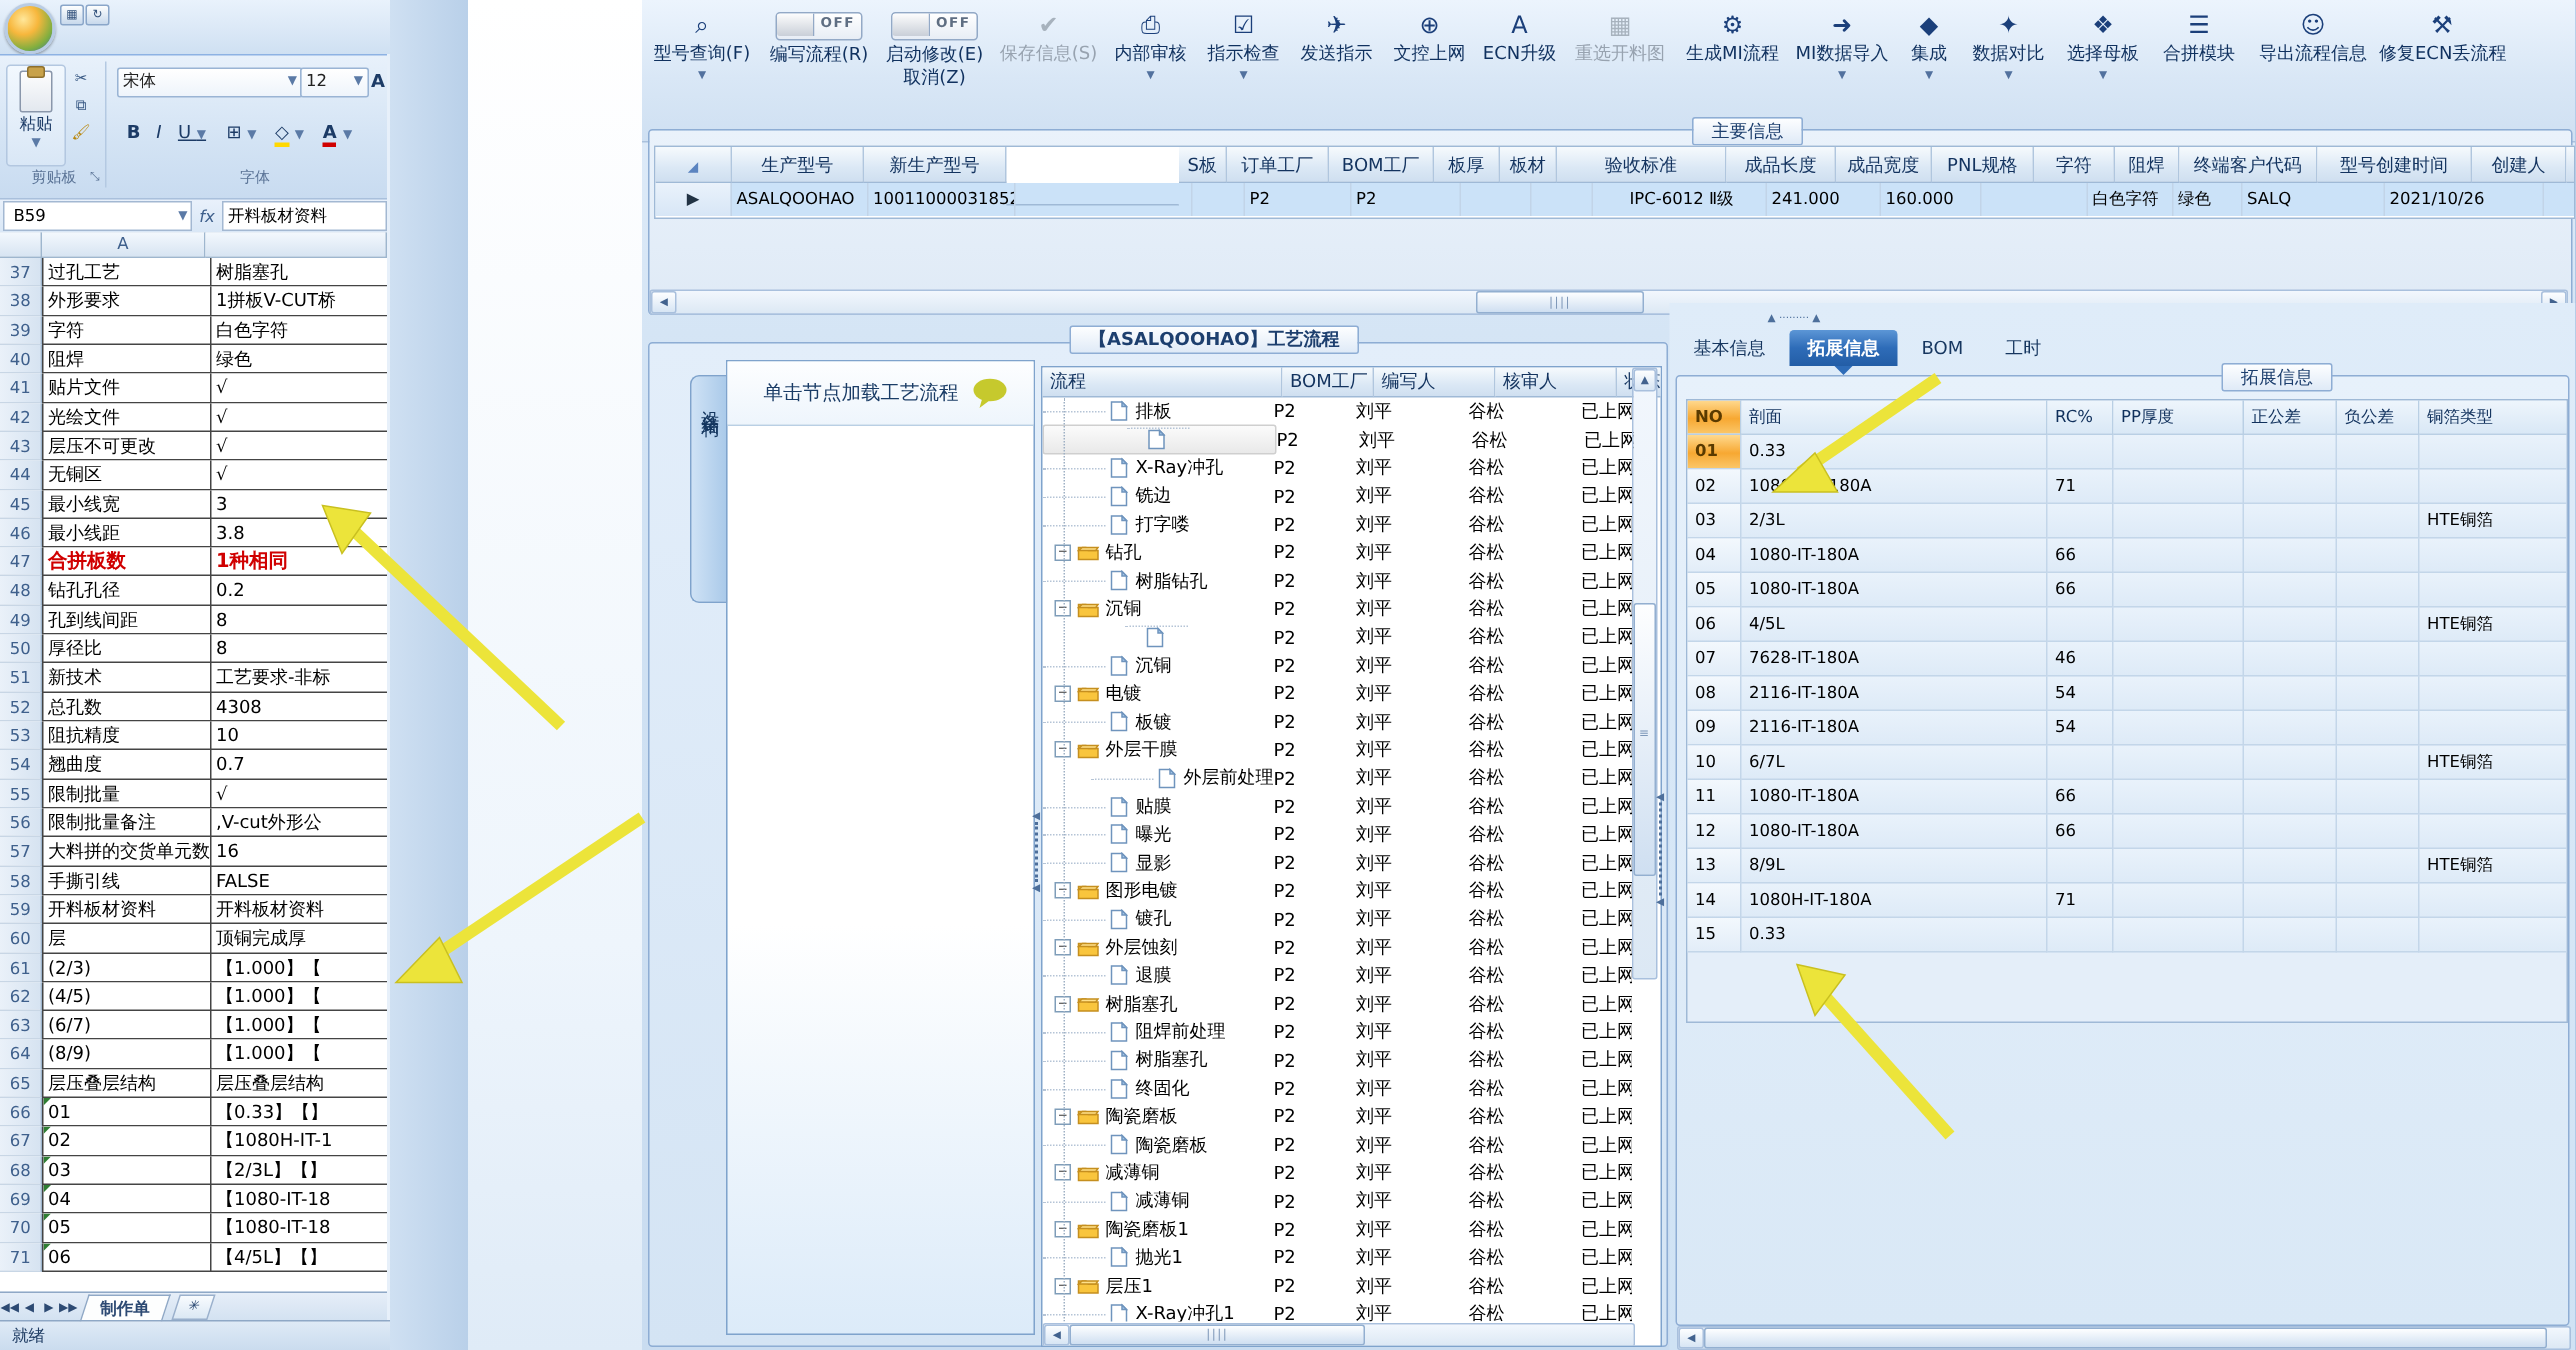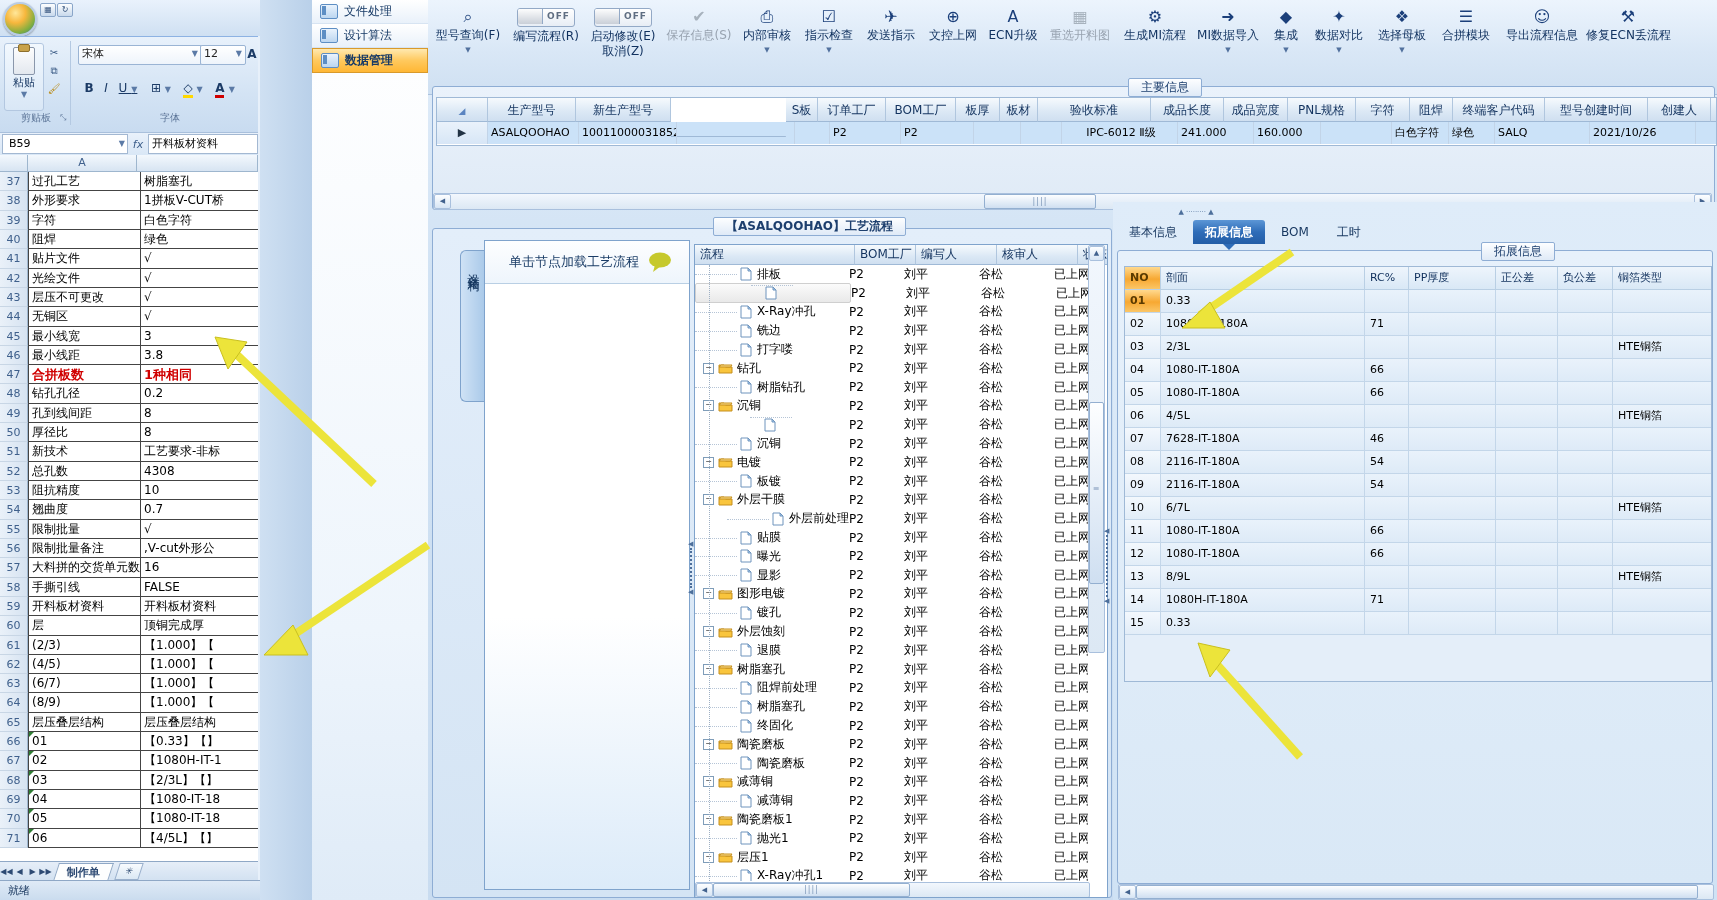--- a/index.html
+++ b/index.html
@@ -358,34 +358,20 @@
             <rect x="12" y="19" width="4" height="3"></rect>
             <rect x="18" y="19" width="4" height="3"></rect>
           </g>
           <ellipse cx="15" cy="32" rx="9" ry="4" fill="none" stroke="#444" stroke-width="2"></ellipse>
           <ellipse cx="15" cy="32" rx="4" ry="2.2" fill="#ddd" stroke="#444"></ellipse>
         </svg>
     </div>
   </div>
 
   <div id="menucol" class="abs">
-    <div id="menuitems">
-        <div class="menu-item">
-          <span class="mi-ico"></span>
-          <span>文件处理</span>
-        </div>
-        <div class="menu-item">
-          <span class="mi-ico"></span>
-          <span>设计算法</span>
-        </div>
-        <div class="menu-item sel">
-          <span class="mi-ico"></span>
-          <span>数据管理</span>
-        </div>
-      </div>
     <div class="act" style="top:76px;">
       <svg width="34" height="36">
           <polygon points="20,1 6,20 15,20 10,35 30,13 18,13 26,1" fill="#ffd21f" stroke="#d89b00"></polygon>
         </svg>
       <div>新流程指示</div>
     </div>
     <div class="act" style="top:128px;">
       <svg width="40" height="32">
           <path d="M3 8 h12 l3 4 h18 v17 h-33 z" fill="#f9c53d" stroke="#c58f1f"></path>
           <path d="M3 12 l5 -4 h28 l-3 4z" fill="#ffe08a" stroke="#c58f1f"></path>

